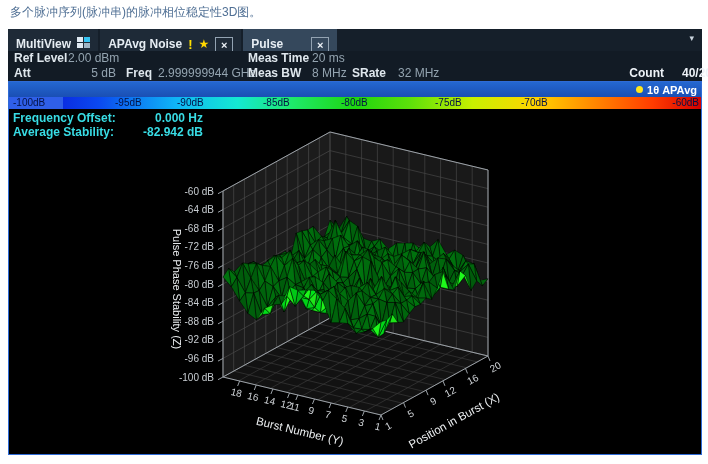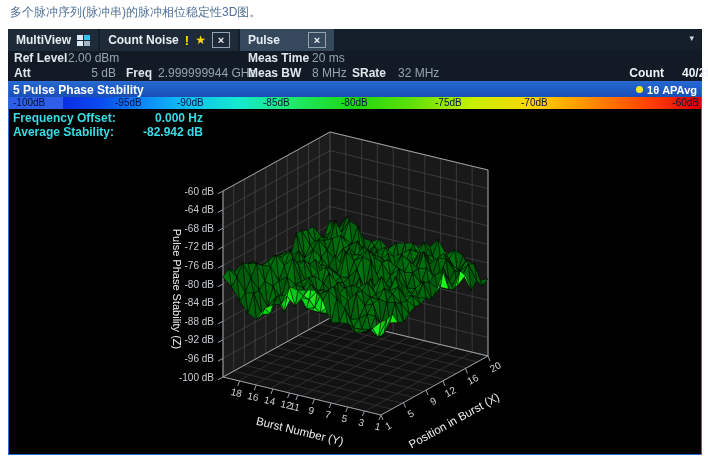--- a/index.html
+++ b/index.html
@@ -8,21 +8,21 @@
     font-family:"Liberation Sans","DejaVu Sans",sans-serif;
     -webkit-font-smoothing:antialiased;
   }
   .caption{position:absolute;left:10px;top:4px;font-size:12px;color:#4f6f94;}
 
   
   .appwin{position:absolute;left:8px;top:29px;width:694px;height:426px;background:#0e151d;}
 
   
   .tabbar{position:absolute;left:0;top:0;width:100%;height:22px;background:#151f2a;display:flex;align-items:stretch;}
-  .tab{display:flex;align-items:center;gap:6px;padding:0 8px;background:#1e2a37;margin-right:2px;
+  .tab{display:flex;align-items:flex-start;gap:6px;padding:8px 8px;background:#1e2a37;margin-right:2px;
        color:#e6edf3;font-size:12px;font-weight:bold;cursor:default;}
   .tab.active{background:#35485c;}
   .mv-icon{display:grid;grid-template-columns:6px 6px;grid-template-rows:5px 5px;gap:1px;}
   .mv-icon i{display:block;}
   .mv-icon i:nth-child(1){background:#dfe9f2;}
   .mv-icon i:nth-child(2){background:#35c3f2;}
   .mv-icon i:nth-child(3){background:#dfe9f2;}
   .mv-icon i:nth-child(4){background:#9fb4c4;}
   .warn{color:#ffe000;font-weight:bold;font-size:13px;}
   .star{color:#ffd700;font-size:12px;}
@@ -75,21 +75,21 @@
     <div class="tab">
       <span>MultiView</span>
       <span class="mv-icon">
           <i></i>
           <i></i>
           <i></i>
           <i></i>
         </span>
     </div>
     <div class="tab">
-      <span>Count Noise</span>
+      <span>APAvg Noise</span>
       <span class="warn">!</span>
       <span class="star">★</span>
       <span class="closebox">
         <span>×</span>
       </span>
     </div>
     <div class="tab active" style="width:78px;justify-content:space-between;">
       <span>Pulse</span>
       <span class="closebox">
         <span>×</span>
@@ -116,21 +116,20 @@
       <span class="hv" style="left:390px">32 MHz</span>
       <span class="count">
         <span>Count</span>
         <span>40/20</span>
       </span>
     </div>
   </div>
 
   <div class="reswin">
     <div class="titlebar">
-      <span class="t">5 Pulse Phase Stability</span>
       <span class="trace">
         <span class="tracedot"></span>
         <span>1θ APAvg</span>
       </span>
     </div>
 
     <div class="scale">
       <div class="scale-hl"></div>
 
     <span class="lbl" style="left: 4px;">-100dB</span>

